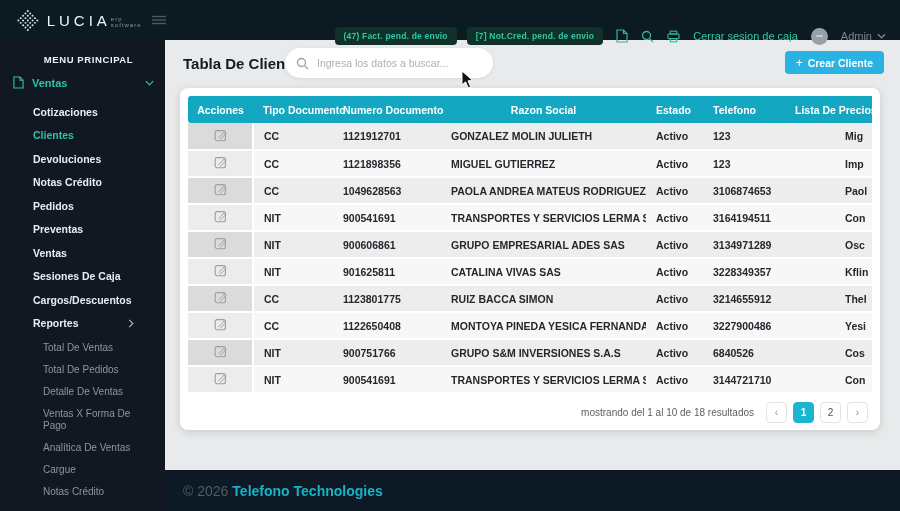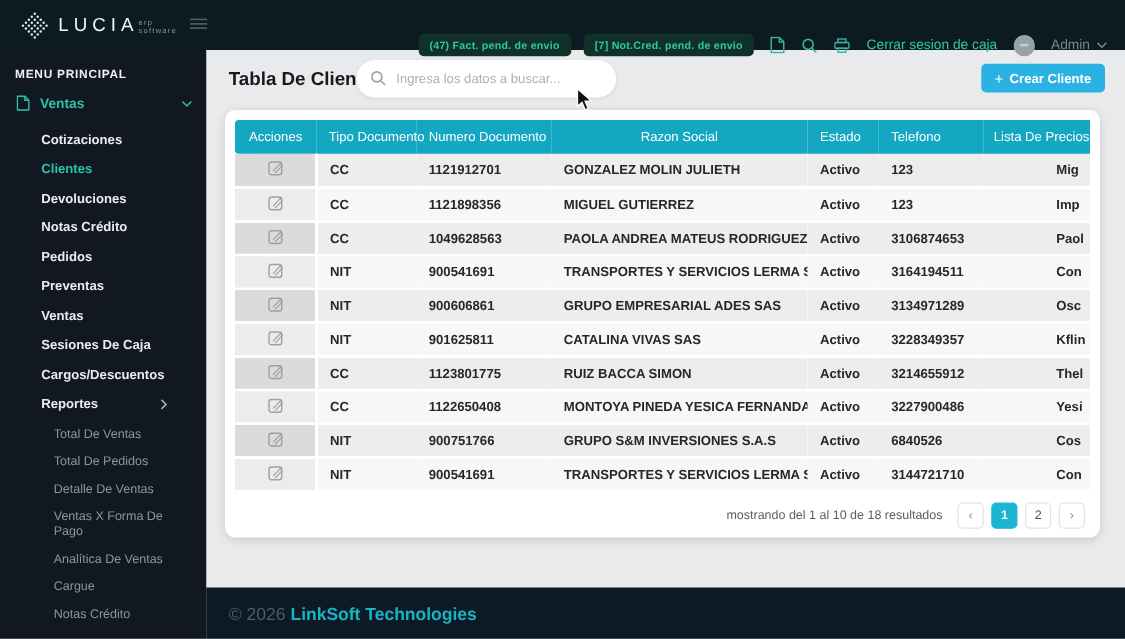--- a/index.html
+++ b/index.html
@@ -16,21 +16,21 @@
   .tb-badge { background:#103029; color:#2fc8a5; font-size:8.5px; font-weight:600; padding:4px 9px; border-radius:4px; letter-spacing:.2px; white-space:nowrap; cursor:pointer; }
   .tb-icon { display:flex; align-items:center; cursor:pointer; }
   .logout { color:#2fc8a5; font-size:11px; cursor:pointer; white-space:nowrap; }
   .avatar { width:17px; height:17px; border-radius:50%; background:#98a1a8; display:flex; align-items:center; justify-content:center; }
   .avatar-dash { width:7px; height:2px; background:#c6ccd0; border-radius:1px; }
   .admin-wrap { display:flex; align-items:center; gap:5px; cursor:pointer; }
   .admin-name { color:#7b858d; font-size:11px; }
 
   
   .sidebar { position:absolute; top:40px; left:0; width:165px; height:471px; background:#121822; overflow:hidden; z-index:4; }
-  .side-section-title { color:#eef1f3; font-size:9.5px; font-weight:700; letter-spacing:.6px; padding:14px 0 4px 12px; }
+  .side-section-title { color:#eef1f3; font-size:9.5px; font-weight:700; letter-spacing:.6px; padding:14px 0 4px 12px;text-align:center; }
   .side-parent { display:flex; align-items:center; height:27px; padding-left:13px; gap:8px; cursor:pointer; position:relative; }
   .side-parent-label { color:#2bc2a7; font-size:11px; font-weight:600; }
   .side-parent .chev-d { position:absolute; left:145px; }
   .side-items { margin-top:4px; }
   .side-item { position:relative; height:23.5px; display:flex; align-items:center; padding-left:33px; cursor:pointer; }
   .side-item .si-label { color:#e9edf0; font-size:10.5px; font-weight:600; }
   .side-item.active .si-label { color:#2bc2a7; }
   .side-item .chev-r { position:absolute; left:128px; }
   .report-items { margin-top:2px; }
   .report-item { padding:5px 28px 5px 43px; cursor:pointer; }
@@ -43,21 +43,21 @@
   .search-icon { position:absolute; left:11px; top:8px; }
   .search-input { border:none; outline:none; background:transparent; width:100%; height:100%; padding-left:32px; font-size:10.5px; color:#333; font-family:Liberation Sans, sans-serif; }
   .search-input::placeholder { color:#a9b0b6; }
   .create-btn { position:absolute; right:16px; top:11px; height:23px; background:#2ab2e3; color:#fff; border:none; border-radius:4px; display:flex; align-items:center; gap:5px; padding:0 11px; font-size:10.5px; font-weight:700; cursor:pointer; font-family:"Liberation Sans", sans-serif; }
   .plus-icon { font-size:12px; font-weight:400; line-height:10px; }
 
   
   .card { position:absolute; left:15px; top:48px; width:700px; height:342px; background:#fff; border-radius:8px; box-shadow:0 2px 8px rgba(0,0,0,.14); padding:8px; overflow:hidden; }
   .table-clip { width:684px; overflow:hidden; }
   table { border-collapse:collapse; table-layout:fixed; width:769px; }
-  thead th { background:#14a7c1; color:#fff; font-size:10.5px; font-weight:400; height:27px; text-align:left; padding-left:10px; white-space:nowrap; }
+  thead th { background:#14a7c1; color:#fff; font-size:10.5px; font-weight:700; height:27px; text-align:left; padding-left:10px; white-space:nowrap; }
   thead th.col-0 { text-align:center; padding-left:0; border-radius:3px 0 0 3px; }
   thead th.col-3 { text-align:center; padding-left:0; }
   thead th.col-6 { padding-left:8px; }
   tbody td { height:27px; font-size:10.5px; font-weight:700; color:#23282d; padding-left:10px; white-space:nowrap; overflow:hidden; border-bottom:2px solid #fff; }
   tbody tr:nth-child(odd) td { background:#ededee; }
   tbody tr:nth-child(even) td { background:#f7f7f8; }
   td.c-act { text-align:center; padding-left:0; border-right:2px solid #fff; cursor:pointer; }
   tbody tr:nth-child(odd) td.c-act { background:#dbdbdc; }
   tbody tr:nth-child(even) td.c-act { background:#ececed; }
   td.c-lista { padding-left:58px; }
@@ -445,18 +445,18 @@
       <button class="pg-btn active">1</button>
           <button class="pg-btn">2</button>
         </span>
       <button class="pg-btn nav">›</button>
     </div>
   </section>
 </main>
 
 <footer class="footer">
   <span class="copy">© 2026</span>
-  <span class="brand-link">LinkSoft Technologies</span>
+  <span class="brand-link">Telefono Technologies</span>
 </footer>
 
 <svg class="mouse-cursor" width="14" height="20" viewBox="0 0 14 20">
   <path d="M1 1 L1 15 L4.6 11.8 L7.2 17.8 L9.6 16.7 L7 10.8 L11.8 10.6 Z" fill="#111" stroke="#fff" stroke-width="1"></path>
 </svg>
 
 </body></html>

